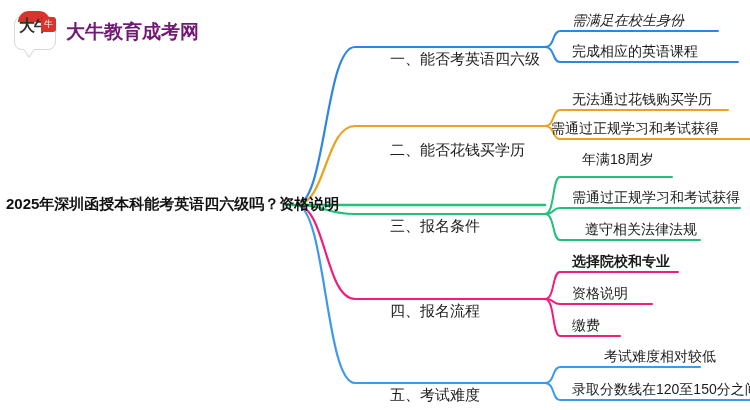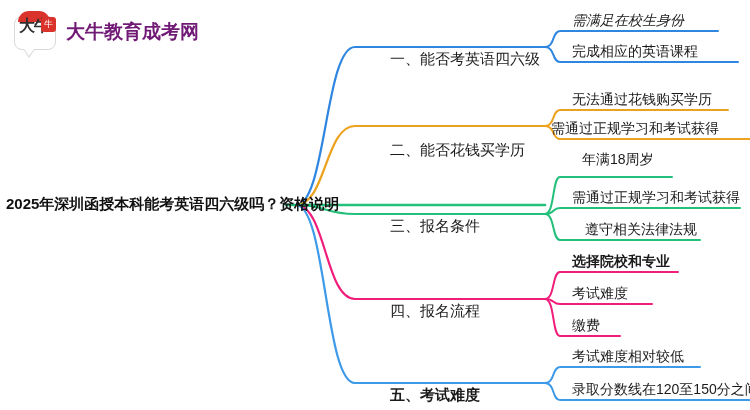--- a/index.html
+++ b/index.html
@@ -238,20 +238,20 @@
       <div class="node-text leaf-label" style="left: 572px; top: 43px;">完成相应的英语课程</div>
       <div class="node-text branch-label" style="left: 390px; top: 118px;">二、能否花钱买学历</div>
       <div class="node-text leaf-label" style="left: 572px; top: 91px;">无法通过花钱购买学历</div>
       <div class="node-text leaf-label" style="left: 551px; top: 120px; font-family: Liberation Serif, serif;">需通过正规学习和考试获得</div>
       <div class="node-text branch-label" style="left: 390px; top: 194px;">三、报名条件</div>
       <div class="node-text leaf-label" style="left: 572px; top: 151px; margin-left: 10px;">年满18周岁</div>
       <div class="node-text leaf-label" style="left: 572px; top: 189px;">需通过正规学习和考试获得</div>
       <div class="node-text leaf-label" style="left: 585px; top: 221px;">遵守相关法律法规</div>
       <div class="node-text branch-label" style="left: 390px; top: 279px;">四、报名流程</div>
       <div class="node-text leaf-label" style="left: 572px; top: 253px; font-weight: bold;">选择院校和专业</div>
-      <div class="node-text leaf-label" style="left: 572px; top: 285px;">考试难度</div>
+      <div class="node-text leaf-label" style="left: 572px; top: 285px;">资格说明</div>
       <div class="node-text leaf-label" style="left: 572px; top: 317px;">缴费</div>
-      <div class="node-text branch-label" style="left: 390px; top: 363px; font-weight: bold;">五、考试难度</div>
-      <div class="node-text leaf-label" style="left: 572px; top: 348px;">考试难度相对较低</div>
+      <div class="node-text branch-label" style="left: 390px; top: 363px;">五、考试难度</div>
+      <div class="node-text leaf-label" style="left: 604px; top: 348px;">考试难度相对较低</div>
       <div class="node-text leaf-label" style="left: 572px; top: 381px;">录取分数线在120至150分之间</div>
     </div>
 
 </div>
 
 </body></html>

